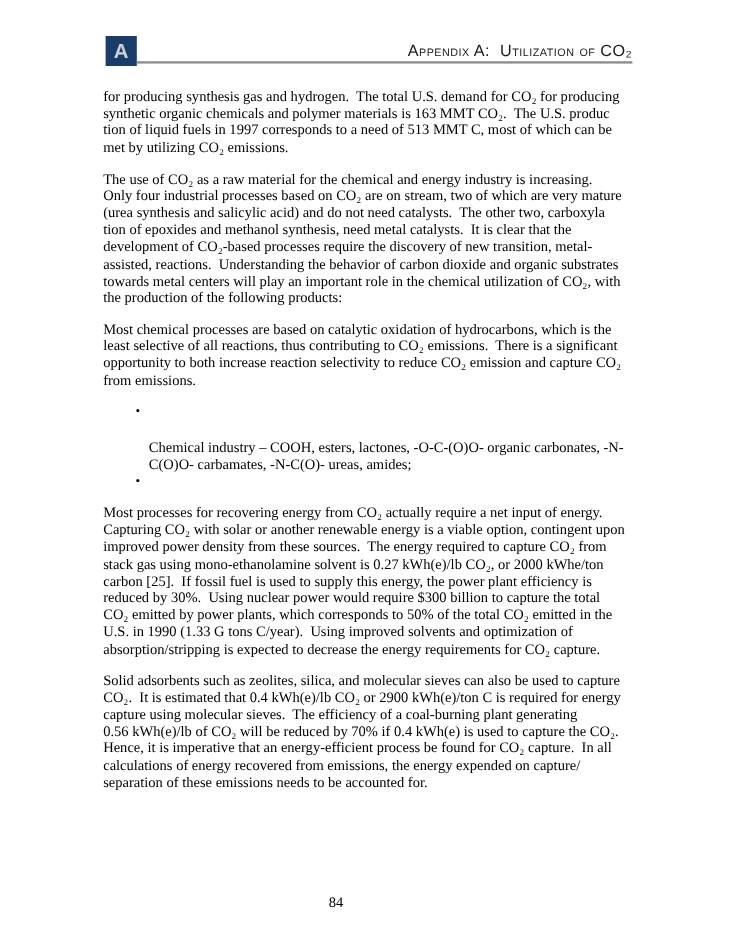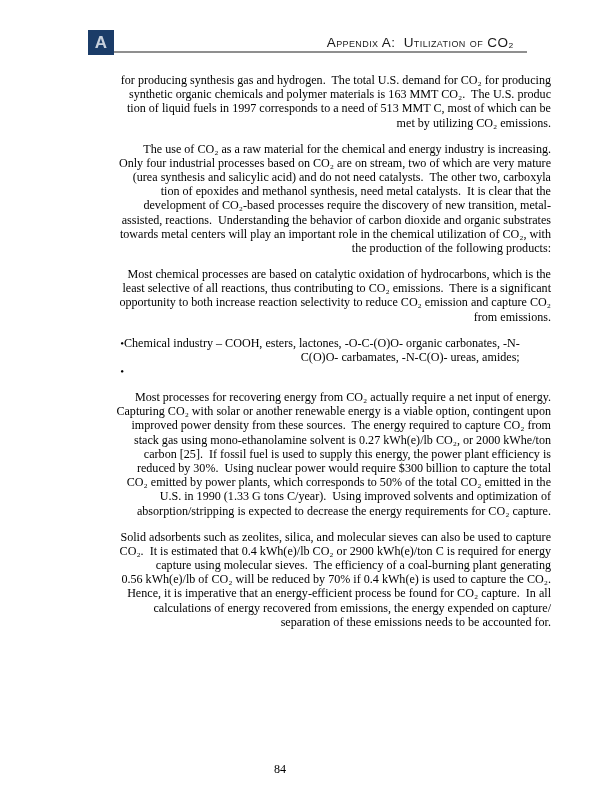--- a/index.html
+++ b/index.html
@@ -32,21 +32,21 @@
   .logo-letter {
     font-family: "Liberation Sans", "DejaVu Sans", sans-serif;
     font-weight: bold;
     font-size: 17px;
     line-height: 1;
     color: #c9d1dc;
     padding-bottom: 1px;
   }
   .header-title {
     position: absolute;
-    right: 98px;
+    right: 85px;
     top: 35px;
     font-family: "Liberation Sans", "DejaVu Sans", sans-serif;
     font-variant: small-caps;
     font-size: 13.5px;
     letter-spacing: 0.4px;
     color: #1a1a1a;
     white-space: pre;
   }
   .header-rule {
     position: absolute;
@@ -58,21 +58,20 @@
   }
 
   
   .body-text {
     position: absolute;
     left: 86px;
     top: 73px;
     width: 465px;
     font-size: 12.1px;
     line-height: 14.2px;
-    text-align: right;
   }
   .body-text p {
     margin: 0 0 11.8px 0;
     white-space: pre;
   }
   .bullet-list {
     margin: 0 0 11.8px 0;
   }
   .bullet-row {
     display: flex;
@@ -80,32 +79,32 @@
     padding-left: 27px;
   }
   .bullet-marker {
     width: 11px;
     flex: 0 0 11px;
     font-size: 11px;
     line-height: 14.2px;
   }
   .bullet-text {
     white-space: pre;
+    margin-top: 30px;
   }
 
   
   .footer {
     position: absolute;
     left: 0;
     top: 745px;
     width: 560px;
     text-align: center;
     font-size: 12.1px;
     line-height: 14.2px;
-    margin-top: 17px;
   }
 </style>
 </head>
 <body>
 
 <div class="page">
 
   <div class="logo-box">
     <span class="logo-letter">A</span>
   </div>

